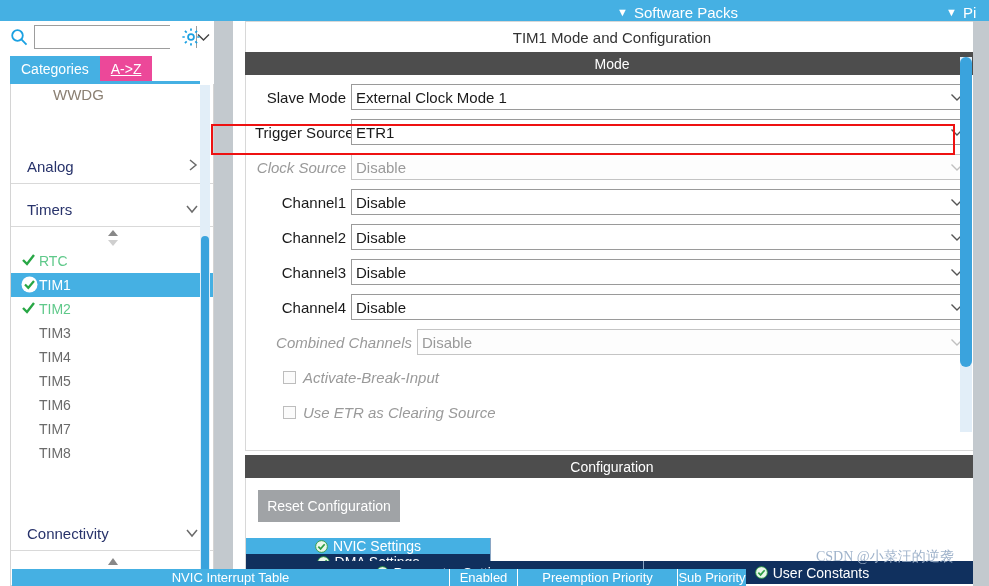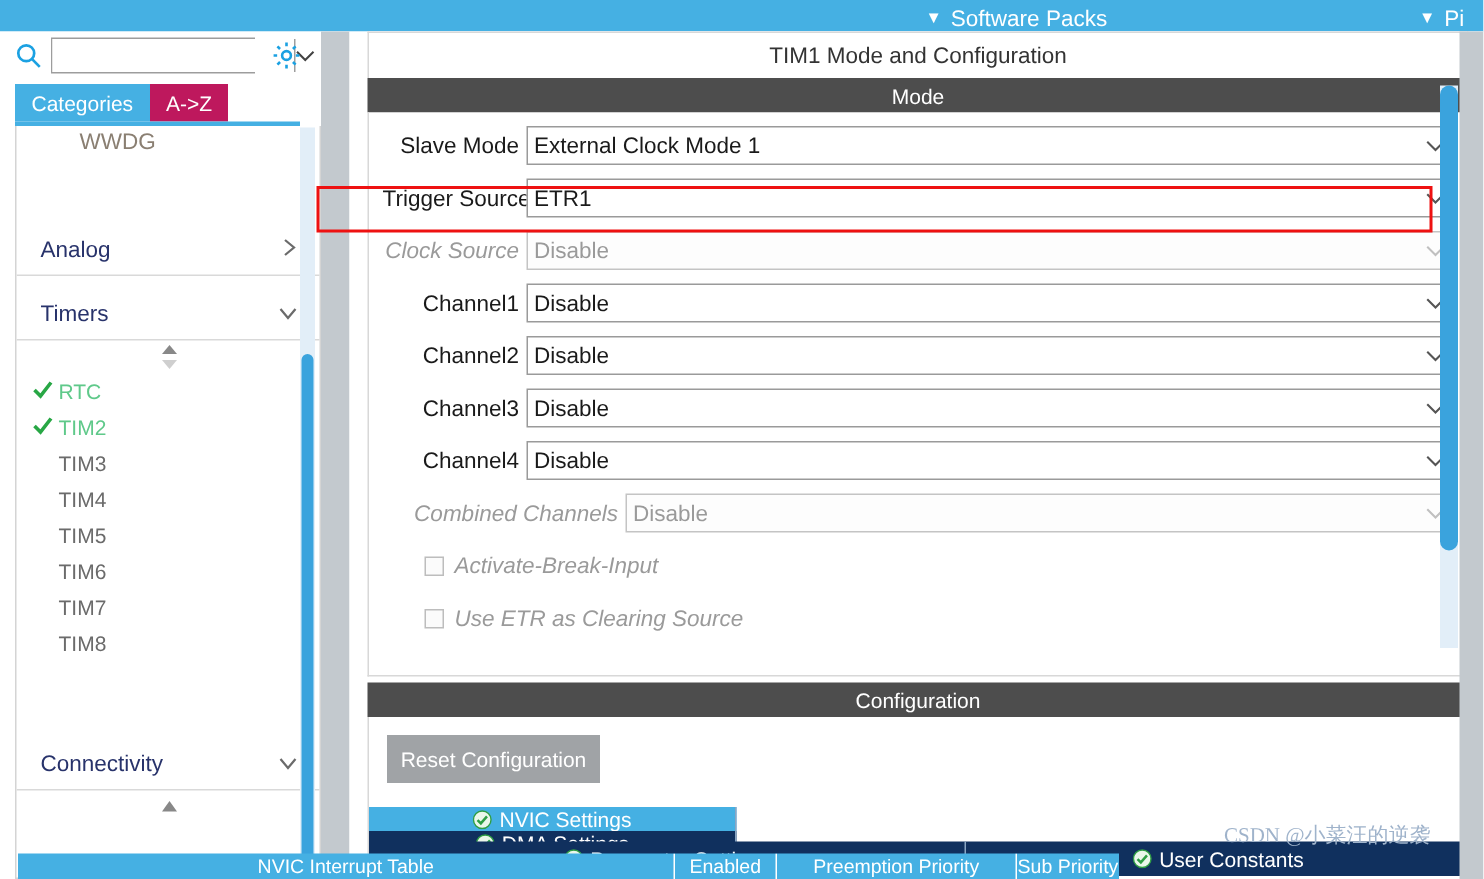--- a/index.html
+++ b/index.html
@@ -51,21 +51,21 @@
   .gear { width: 22px; height: 22px; margin-left: 10px; flex: none; }
 
   .tabsrow {
     position: absolute; left: 10px; top: 35px; display: flex; height: 25px;
   }
   .stab {
     height: 25px; display: flex; align-items: center; justify-content: center;
     padding: 0 11px; font-size: 14px; color: #ffffff; cursor: default;
   }
   .stab.on  { background: #45b0e3; }
-  .stab.off { background: #be185d; }
+  .stab.off { background: #ec4899; text-decoration: underline; }
   .tabunderline {
     position: absolute; left: 10px; top: 60px; width: 190px; height: 3px;
     background: #45b0e3;
   }
 
   .treepanel {
     position: absolute; left: 10px; top: 63px; width: 204px; height: 502px;
     border-left: 1px solid #d4d4d4; border-right: 1px solid #d4d4d4;
     border-bottom: 1px solid #d4d4d4; background: #fff; overflow: hidden;
   }
@@ -315,20 +315,29 @@
 
         <div class="item cfg">
           <span class="chk">
             <svg width="15" height="15" viewBox="0 0 15 15">
               <polyline points="2,8 6,12 13,3" fill="none" stroke="#28a745" stroke-width="2.4"></polyline>
             </svg>
           </span>
           <span class="lbl">RTC</span>
         </div>
 
+        <div class="item sel">
+          <span class="chk">
+            <svg width="17" height="17" viewBox="0 0 17 17">
+              <circle cx="8.5" cy="8.5" r="8" fill="#ffffff"></circle>
+              <polyline points="4,8.5 7.3,11.8 13,5" fill="none" stroke="#28a745" stroke-width="2.2"></polyline>
+            </svg>
+          </span>
+          <span class="lbl">TIM1</span>
+        </div>
 
         <div class="item cfg">
           <span class="chk">
             <svg width="15" height="15" viewBox="0 0 15 15">
               <polyline points="2,8 6,12 13,3" fill="none" stroke="#28a745" stroke-width="2.4"></polyline>
             </svg>
           </span>
           <span class="lbl">TIM2</span>
         </div>
 

